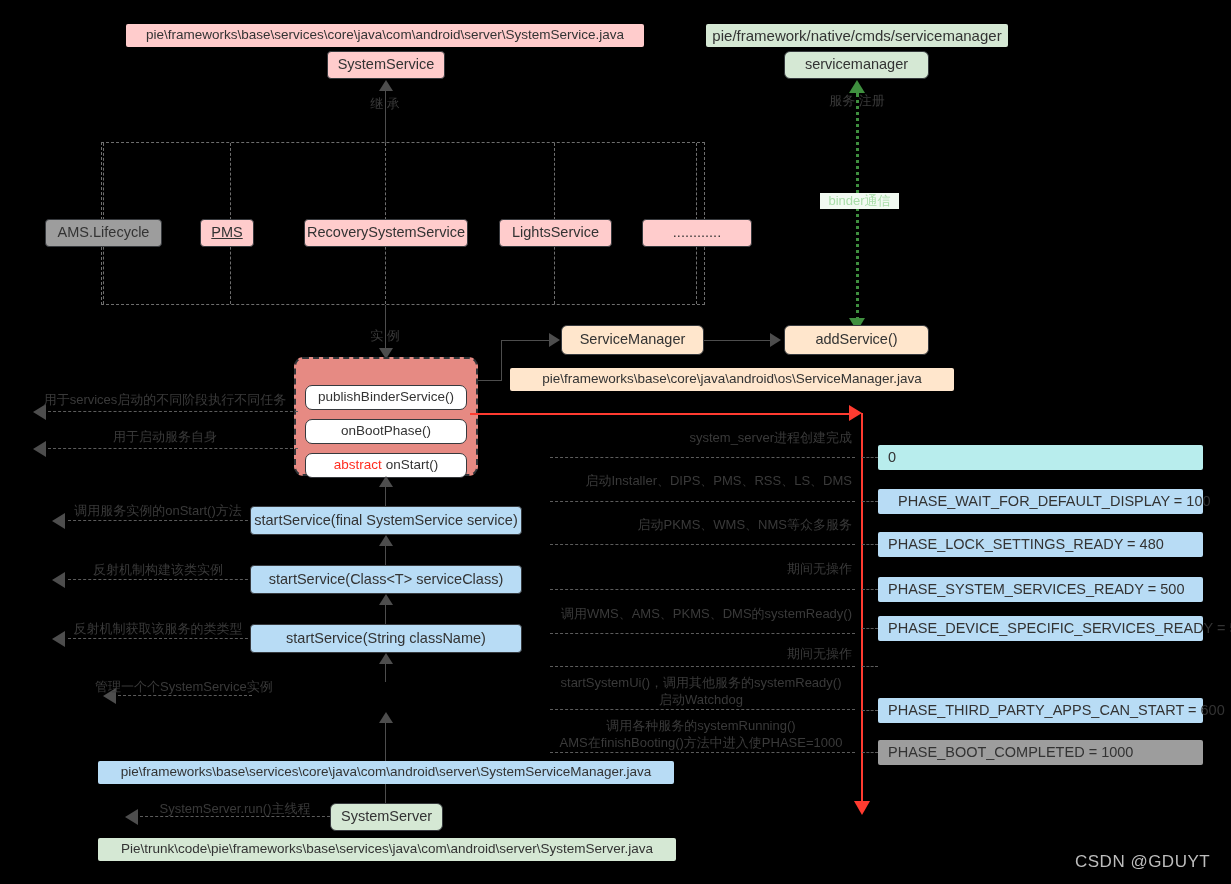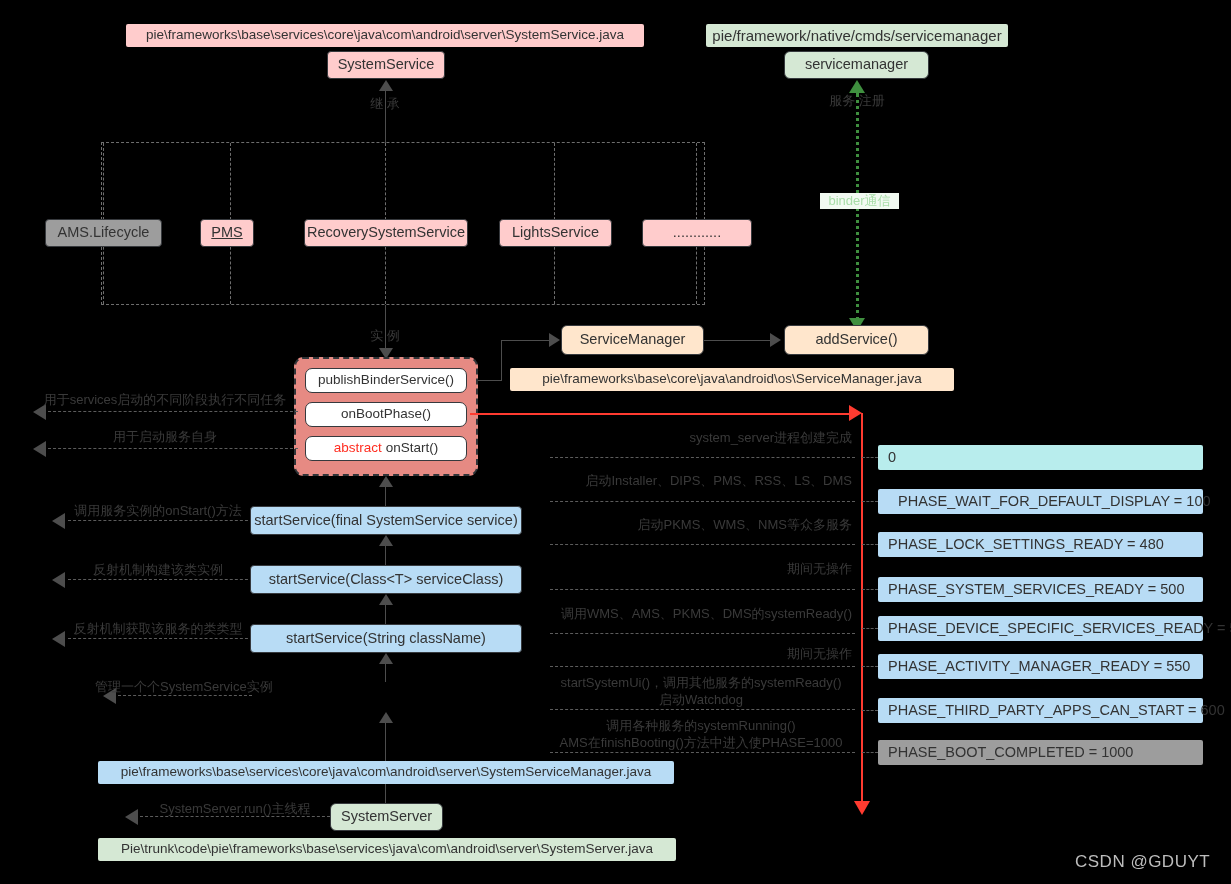--- a/index.html
+++ b/index.html
@@ -34,21 +34,21 @@
   .pink-flat  { background: #FFCCCC; border: none; border-radius: 2px; }
   .green      { background: #D5E8D4; border: 1.6px solid #36393d; border-radius: 6px; }
   .green-flat { background: #D5E8D4; border: none; border-radius: 2px; }
   .gray       { background: #9D9D9D; border: 1.6px solid #36393d; border-radius: 4px; }
   .gray-flat  { background: #9D9D9D; border: none; border-radius: 2px; }
   .orange     { background: #FFE6CC; border: 1.6px solid #36393d; border-radius: 6px; }
   .orange-flat{ background: #FFE6CC; border: none; border-radius: 2px; }
   .blue       { background: #B8DCF5; border: 1.6px solid #36393d; border-radius: 4px; }
   .blue-flat  { background: #B8DCF5; border: none; border-radius: 2px; }
   .cyan-flat  { background: #B8EDED; border: none; border-radius: 2px; }
-  .white-pill { background: #FFFFFF; border: 1.6px solid #36393d; border-radius: 7px; }
+  .white-pill { background: #FFFFFF; border: 1.6px solid #36393d; border-radius: 7px; margin-top: 17px; }
 
   
   .red-group {
     position: absolute;
     box-sizing: border-box;
     background: #E68A83;
     border: 2.2px dashed #2f3438;
     border-radius: 9px;
   }
 
@@ -264,21 +264,20 @@
 
   <div class="dashdot-h" style="left:550px; top:752px; width:305px;"></div>
   <div class="lbl lbl-c" style="left:548px; top:718px; width:306px;">调用各种服务的systemRunning()</div>
   <div class="lbl lbl-c" style="left:548px; top:735px; width:306px;">AMS在finishBooting()方法中进入使PHASE=1000</div>
 
   <div class="box cyan-flat" style="left:878px; top:445px; width:325px; height:25px; justify-content:flex-start; padding-left:10px;">0</div>
   <div class="box blue-flat" style="left:878px; top:489px; width:325px; height:25px; justify-content:flex-start; padding-left:20px;">PHASE_WAIT_FOR_DEFAULT_DISPLAY = 100</div>
   <div class="box blue-flat" style="left:878px; top:532px; width:325px; height:25px; justify-content:flex-start; padding-left:10px;">PHASE_LOCK_SETTINGS_READY = 480</div>
   <div class="box blue-flat" style="left:878px; top:577px; width:325px; height:25px; justify-content:flex-start; padding-left:10px;">PHASE_SYSTEM_SERVICES_READY = 500</div>
   <div class="box blue-flat" style="left:878px; top:616px; width:325px; height:25px; justify-content:flex-start; padding-left:10px;">PHASE_DEVICE_SPECIFIC_SERVICES_READY = 520</div>
-  <div class="box blue-flat" style="left:878px; top:654px; width:325px; height:25px; justify-content:flex-start; padding-left:10px;">PHASE_ACTIVITY_MANAGER_READY = 550</div>
   <div class="box blue-flat" style="left:878px; top:698px; width:325px; height:25px; justify-content:flex-start; padding-left:10px;">PHASE_THIRD_PARTY_APPS_CAN_START = 600</div>
   <div class="box gray-flat" style="left:878px; top:740px; width:325px; height:25px; justify-content:flex-start; padding-left:10px;">PHASE_BOOT_COMPLETED = 1000</div>
 
   <div class="dashdot-h" style="left:862px; top:457px; width:16px;"></div>
   <div class="dashdot-h" style="left:862px; top:501px; width:16px;"></div>
   <div class="dashdot-h" style="left:862px; top:544px; width:16px;"></div>
   <div class="dashdot-h" style="left:862px; top:589px; width:16px;"></div>
   <div class="dashdot-h" style="left:862px; top:628px; width:16px;"></div>
   <div class="dashdot-h" style="left:862px; top:666px; width:16px;"></div>
   <div class="dashdot-h" style="left:862px; top:710px; width:16px;"></div>

